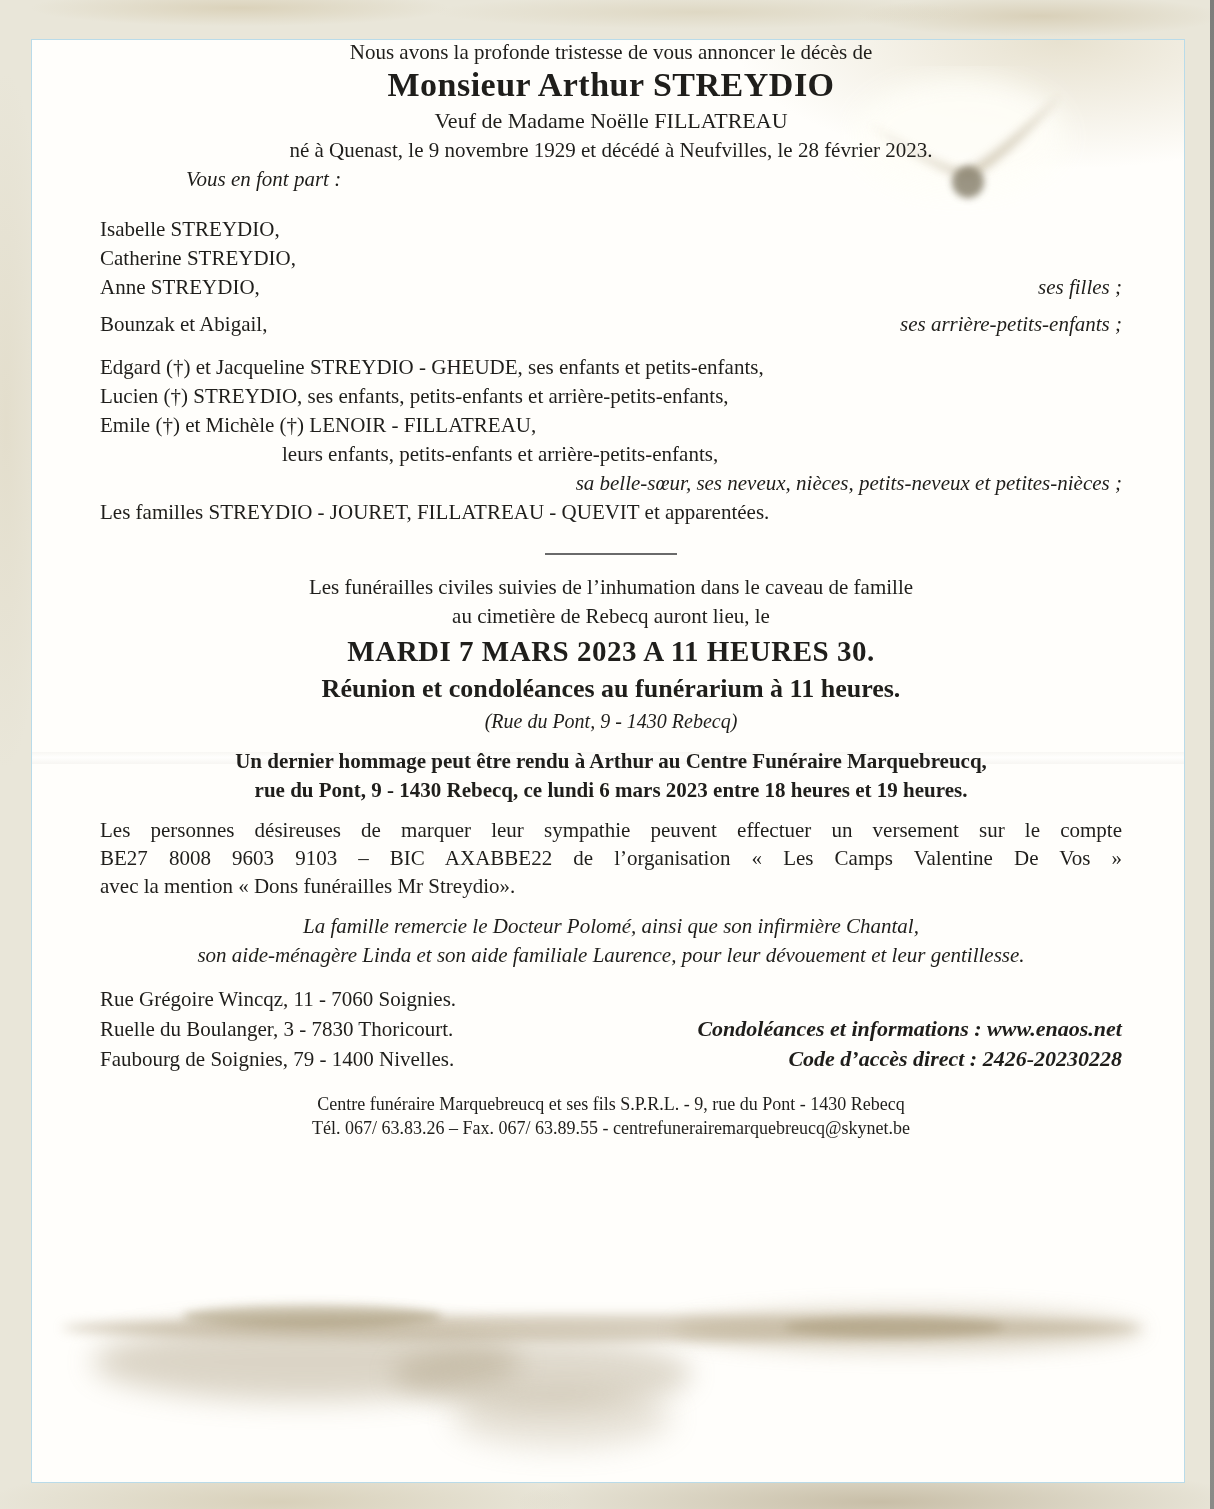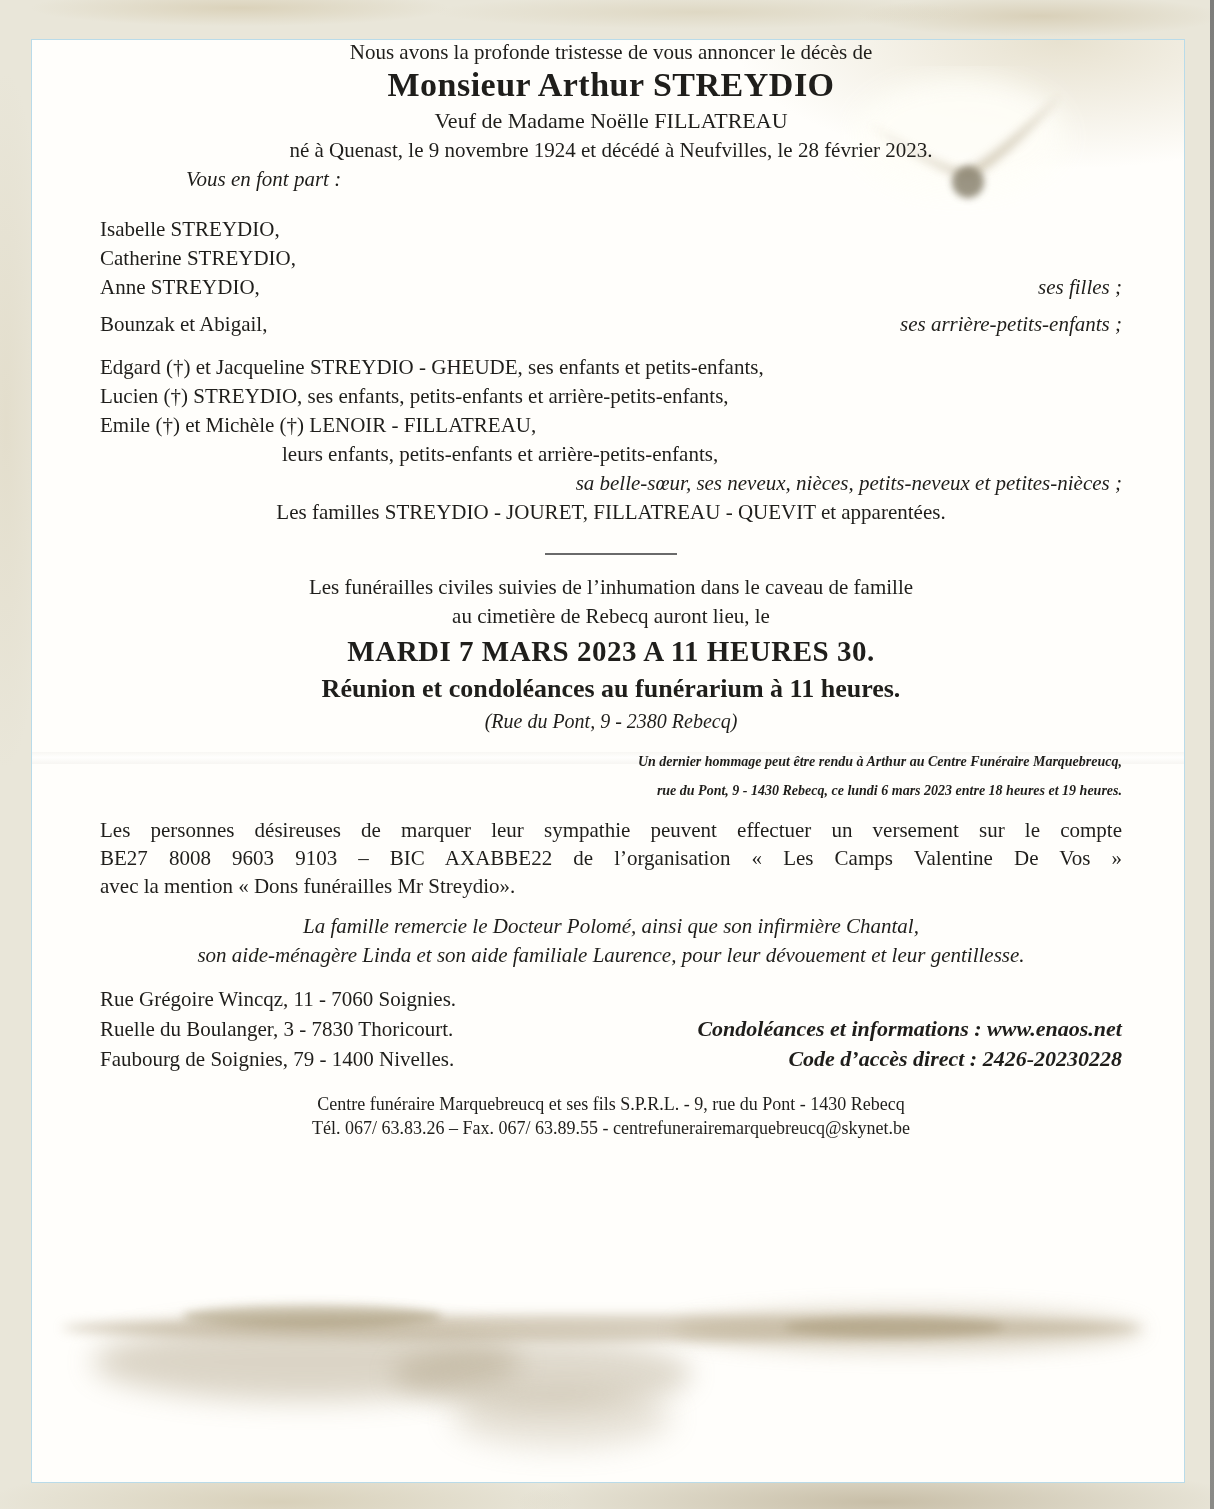--- a/index.html
+++ b/index.html
@@ -51,31 +51,31 @@
   .fam-group p{font-size:21px;line-height:29px;}
   .g1{margin-top:21px;}
   .g2{margin-top:12px;}
   .g3{margin-top:8px;gap:28px;}
   .relation{font-style:italic;white-space:nowrap;}
 
   .extended{margin-top:14px;}
   .extended p{font-size:21px;line-height:29px;}
   .indent-line{padding-left:182px;}
   .relation-line{text-align:right;font-style:italic;}
-  .families-line{margin-top:10px;font-size:21px;line-height:29px;text-align:center;}
+  .families-line{margin-top:10px;font-size:21px;line-height:29px;}
 
   .divider{margin:26px auto 0;width:132px;border-top:2px solid #6a6a6a;height:0;}
 
   .ceremony-intro{margin-top:18px;}
   .ceremony-intro p{font-size:21px;line-height:29px;text-align:center;}
   .date-line{margin-top:16px;font-size:29px;line-height:40px;font-weight:700;letter-spacing:.5px;}
   .gathering-line{margin-top:14px;font-size:26px;line-height:36px;font-weight:700;}
   .funerarium-line{font-size:20px;line-height:28px;}
 
-  .tribute p{font-size:14px;line-height:29px;text-align:right;font-weight:700;font-style:italic;}
+  .tribute p{font-size:21px;line-height:29px;text-align:center;font-weight:700;}
   .tribute{margin-top:12px;}
 
   .donation{margin-top:11px;}
   .donation p{font-size:21px;line-height:28px;}
   .jl{text-align:justify;text-align-last:justify;}
 
   .thanks{margin-top:12px;}
   .thanks p{font-size:21px;line-height:29px;text-align:center;font-style:italic;}
 
   .addresses-row{margin-top:14px;display:flex;justify-content:space-between;align-items:flex-end;gap:24px;}
@@ -119,21 +119,21 @@
     <div class="wm wm5"></div>
     <div class="wm wm6"></div>
     <div class="wm wm7"></div>
   </div>
 
   <div class="content">
 
     <p class="line-intro center">Nous avons la profonde tristesse de vous annoncer le décès de</p>
     <h1 class="deceased-title center">Monsieur Arthur STREYDIO</h1>
     <p class="line-veuf center">Veuf de Madame Noëlle FILLATREAU</p>
-    <p class="line-birth center">né à Quenast, le 9 novembre 1924 et décédé à Neufvilles, le 28 février 2023.</p>
+    <p class="line-birth center">né à Quenast, le 9 novembre 1929 et décédé à Neufvilles, le 28 février 2023.</p>
 
     <p class="line-part it">Vous en font part :</p>
 
     <div class="fam-group g1">
       <div class="names">
         <p>Isabelle STREYDIO,</p>
         <p>Catherine STREYDIO,</p>
         <p>Anne STREYDIO,</p>
       </div>
       <p class="relation">ses filles ;</p>
@@ -159,21 +159,21 @@
 
     <div class="divider"></div>
 
     <div class="ceremony-intro">
       <p>Les funérailles civiles suivies de l’inhumation dans le caveau de famille</p>
       <p>au cimetière de Rebecq auront lieu, le</p>
     </div>
 
     <p class="date-line center">MARDI 7 MARS 2023 A 11 HEURES 30.</p>
     <p class="gathering-line center">Réunion et condoléances au funérarium à 11 heures.</p>
-    <p class="funerarium-line center it">(Rue du Pont, 9 - 2380 Rebecq)</p>
+    <p class="funerarium-line center it">(Rue du Pont, 9 - 1430 Rebecq)</p>
 
     <div class="tribute">
       <p>Un dernier hommage peut être rendu à Arthur au Centre Funéraire Marquebreucq,</p>
       <p>rue du Pont, 9 - 1430 Rebecq, ce lundi 6 mars 2023 entre 18 heures et 19 heures.</p>
     </div>
 
     <div class="donation">
       <p class="jl">Les personnes désireuses de marquer leur sympathie peuvent effectuer un versement sur le compte</p>
       <p class="jl">BE27 8008 9603 9103 – BIC AXABBE22 de l’organisation « Les Camps Valentine De Vos »</p>
       <p>avec la mention « Dons funérailles Mr Streydio».</p>

